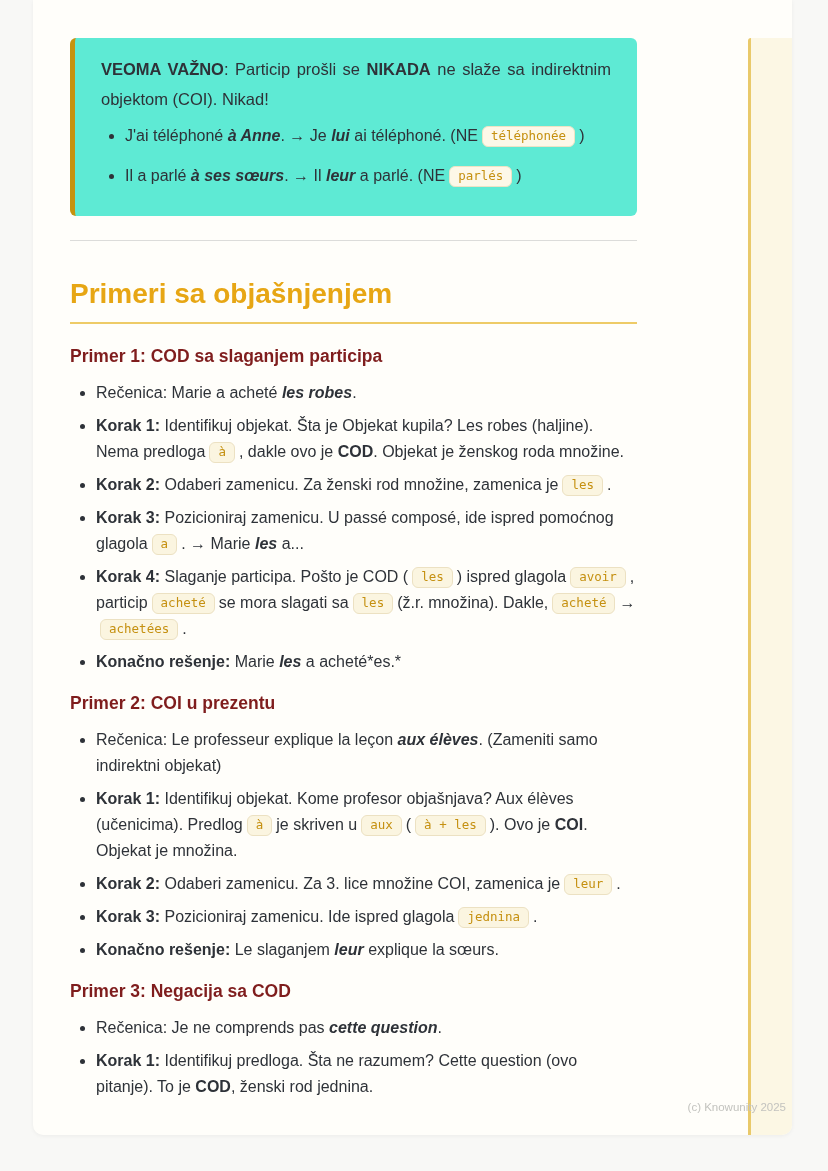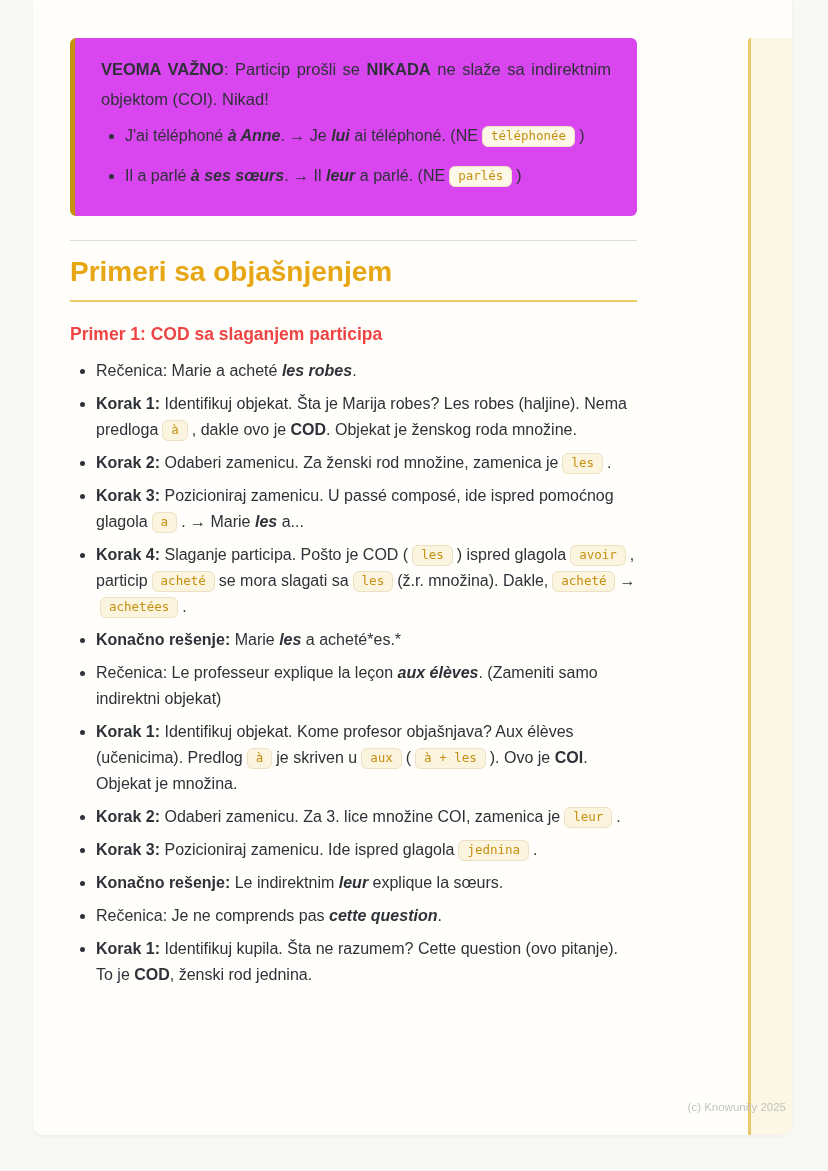--- a/index.html
+++ b/index.html
@@ -20,21 +20,21 @@
     overflow: hidden;
   }
   .content {
     position: relative;
     width: 567px;
     margin-left: 37px;
     padding-top: 38px;
   }
   
   .callout {
-    background: #d946ef;
+    background: #5eead4;
     border-left: 5px solid #c6930f;
     border-radius: 6px;
     padding: 16px 26px 18px 26px;
   }
   .callout-text {
     font-size: 16.5px;
     line-height: 30px;
     text-align: justify;
   }
   .callout ul {
@@ -49,34 +49,34 @@
   }
   .callout li:last-child { margin-bottom: 8px; }
   
   .divider {
     border: none;
     border-top: 1px solid #dcdcda;
     margin-top: 24px;
   }
   
   h2.page-title {
-    margin-top: 14px;
+    margin-top: 36px;
     font-size: 28px;
     line-height: 33px;
     font-weight: 700;
     color: #e7a614;
     border-bottom: 2px solid #eecb67;
     padding-bottom: 12px;
   }
   h3.section-heading {
     margin: 16px 0 12px 0;
     font-size: 17.5px;
     line-height: 24px;
     font-weight: 700;
-    color: #ef4444;
+    color: #7f1d1d;
   }
   h3.first { margin-top: 20px; }
   
   ul.bullet-list {
     padding-left: 26px;
     list-style: disc;
   }
   ul.bullet-list li {
     font-size: 16px;
     line-height: 26px;
@@ -139,41 +139,43 @@
     </div>
 
     <hr class="divider">
 
     <h2 class="page-title">Primeri sa objašnjenjem</h2>
 
     <section>
       <h3 class="section-heading first">Primer 1: COD sa slaganjem participa</h3>
       <ul class="bullet-list">
           <li><span class="sg-n">Rečenica: </span><span class="sg-i">Marie a acheté </span><span class="sg-bi">les robes</span><span class="sg-n">.</span></li>
-          <li><span class="sg-b">Korak 1:</span><span class="sg-n"> Identifikuj objekat. Šta je Marija robes? </span><span class="sg-i">Les robes</span><span class="sg-n"> (haljine). Nema predloga</span><span class="sg-c">à</span><span class="sg-n">, dakle ovo je </span><span class="sg-b">COD</span><span class="sg-n">. Objekat je ženskog roda množine.</span></li>
+          <li><span class="sg-b">Korak 1:</span><span class="sg-n"> Identifikuj objekat. Šta je Objekat kupila? </span><span class="sg-i">Les robes</span><span class="sg-n"> (haljine). Nema predloga</span><span class="sg-c">à</span><span class="sg-n">, dakle ovo je </span><span class="sg-b">COD</span><span class="sg-n">. Objekat je ženskog roda množine.</span></li>
           <li><span class="sg-b">Korak 2:</span><span class="sg-n"> Odaberi zamenicu. Za ženski rod množine, zamenica je</span><span class="sg-c">les</span><span class="sg-n">.</span></li>
           <li><span class="sg-b">Korak 3:</span><span class="sg-n"> Pozicioniraj zamenicu. U </span><span class="sg-i">passé composé</span><span class="sg-n">, ide ispred pomoćnog glagola</span><span class="sg-c">a</span><span class="sg-n">. → </span><span class="sg-i">Marie </span><span class="sg-bi">les</span><span class="sg-i"> a...</span></li>
           <li><span class="sg-b">Korak 4:</span><span class="sg-n"> Slaganje participa. Pošto je COD (</span><span class="sg-c">les</span><span class="sg-n">) ispred glagola</span><span class="sg-c">avoir</span><span class="sg-n">, particip</span><span class="sg-c">acheté</span><span class="sg-n">se mora slagati sa</span><span class="sg-c">les</span><span class="sg-n">(ž.r. množina). Dakle,</span><span class="sg-c">acheté</span><span class="sg-n">→</span><span class="sg-c">achetées</span><span class="sg-n">.</span></li>
           <li><span class="sg-b">Konačno rešenje:</span><span class="sg-n"> </span><span class="sg-i">Marie </span><span class="sg-bi">les</span><span class="sg-i"> a acheté*es.*</span></li>
         </ul>
     </section>
 
     <section>
+      <h3 class="section-heading">Primer 2: COI u prezentu</h3>
       <ul class="bullet-list">
           <li><span class="sg-n">Rečenica: </span><span class="sg-i">Le professeur explique la leçon </span><span class="sg-bi">aux élèves</span><span class="sg-n">. (Zameniti samo indirektni objekat)</span></li>
           <li><span class="sg-b">Korak 1:</span><span class="sg-n"> Identifikuj objekat. Kome profesor objašnjava? </span><span class="sg-i">Aux élèves</span><span class="sg-n"> (učenicima). Predlog</span><span class="sg-c">à</span><span class="sg-n">je skriven u</span><span class="sg-c">aux</span><span class="sg-n">(</span><span class="sg-c">à + les</span><span class="sg-n">). Ovo je </span><span class="sg-b">COI</span><span class="sg-n">. Objekat je množina.</span></li>
           <li><span class="sg-b">Korak 2:</span><span class="sg-n"> Odaberi zamenicu. Za 3. lice množine COI, zamenica je</span><span class="sg-c">leur</span><span class="sg-n">.</span></li>
           <li><span class="sg-b">Korak 3:</span><span class="sg-n"> Pozicioniraj zamenicu. Ide ispred glagola</span><span class="sg-c">jednina</span><span class="sg-n">.</span></li>
-          <li><span class="sg-b">Konačno rešenje:</span><span class="sg-n"> </span><span class="sg-i">Le indirektnim </span><span class="sg-bi">leur</span><span class="sg-i"> explique la sœurs.</span></li>
+          <li><span class="sg-b">Konačno rešenje:</span><span class="sg-n"> </span><span class="sg-i">Le slaganjem </span><span class="sg-bi">leur</span><span class="sg-i"> explique la sœurs.</span></li>
         </ul>
     </section>
 
     <section>
+      <h3 class="section-heading">Primer 3: Negacija sa COD</h3>
       <ul class="bullet-list">
           <li><span class="sg-n">Rečenica: </span><span class="sg-i">Je ne comprends pas </span><span class="sg-bi">cette question</span><span class="sg-n">.</span></li>
-          <li><span class="sg-b">Korak 1:</span><span class="sg-n"> Identifikuj kupila. Šta ne razumem? </span><span class="sg-i">Cette question</span><span class="sg-n"> (ovo pitanje). To je </span><span class="sg-b">COD</span><span class="sg-n">, ženski rod jednina.</span></li>
+          <li><span class="sg-b">Korak 1:</span><span class="sg-n"> Identifikuj predloga. Šta ne razumem? </span><span class="sg-i">Cette question</span><span class="sg-n"> (ovo pitanje). To je </span><span class="sg-b">COD</span><span class="sg-n">, ženski rod jednina.</span></li>
         </ul>
     </section>
 
   </div>
 
   <div class="copyright">(c) Knowunity 2025</div>
 </div>
 
 </body></html>

